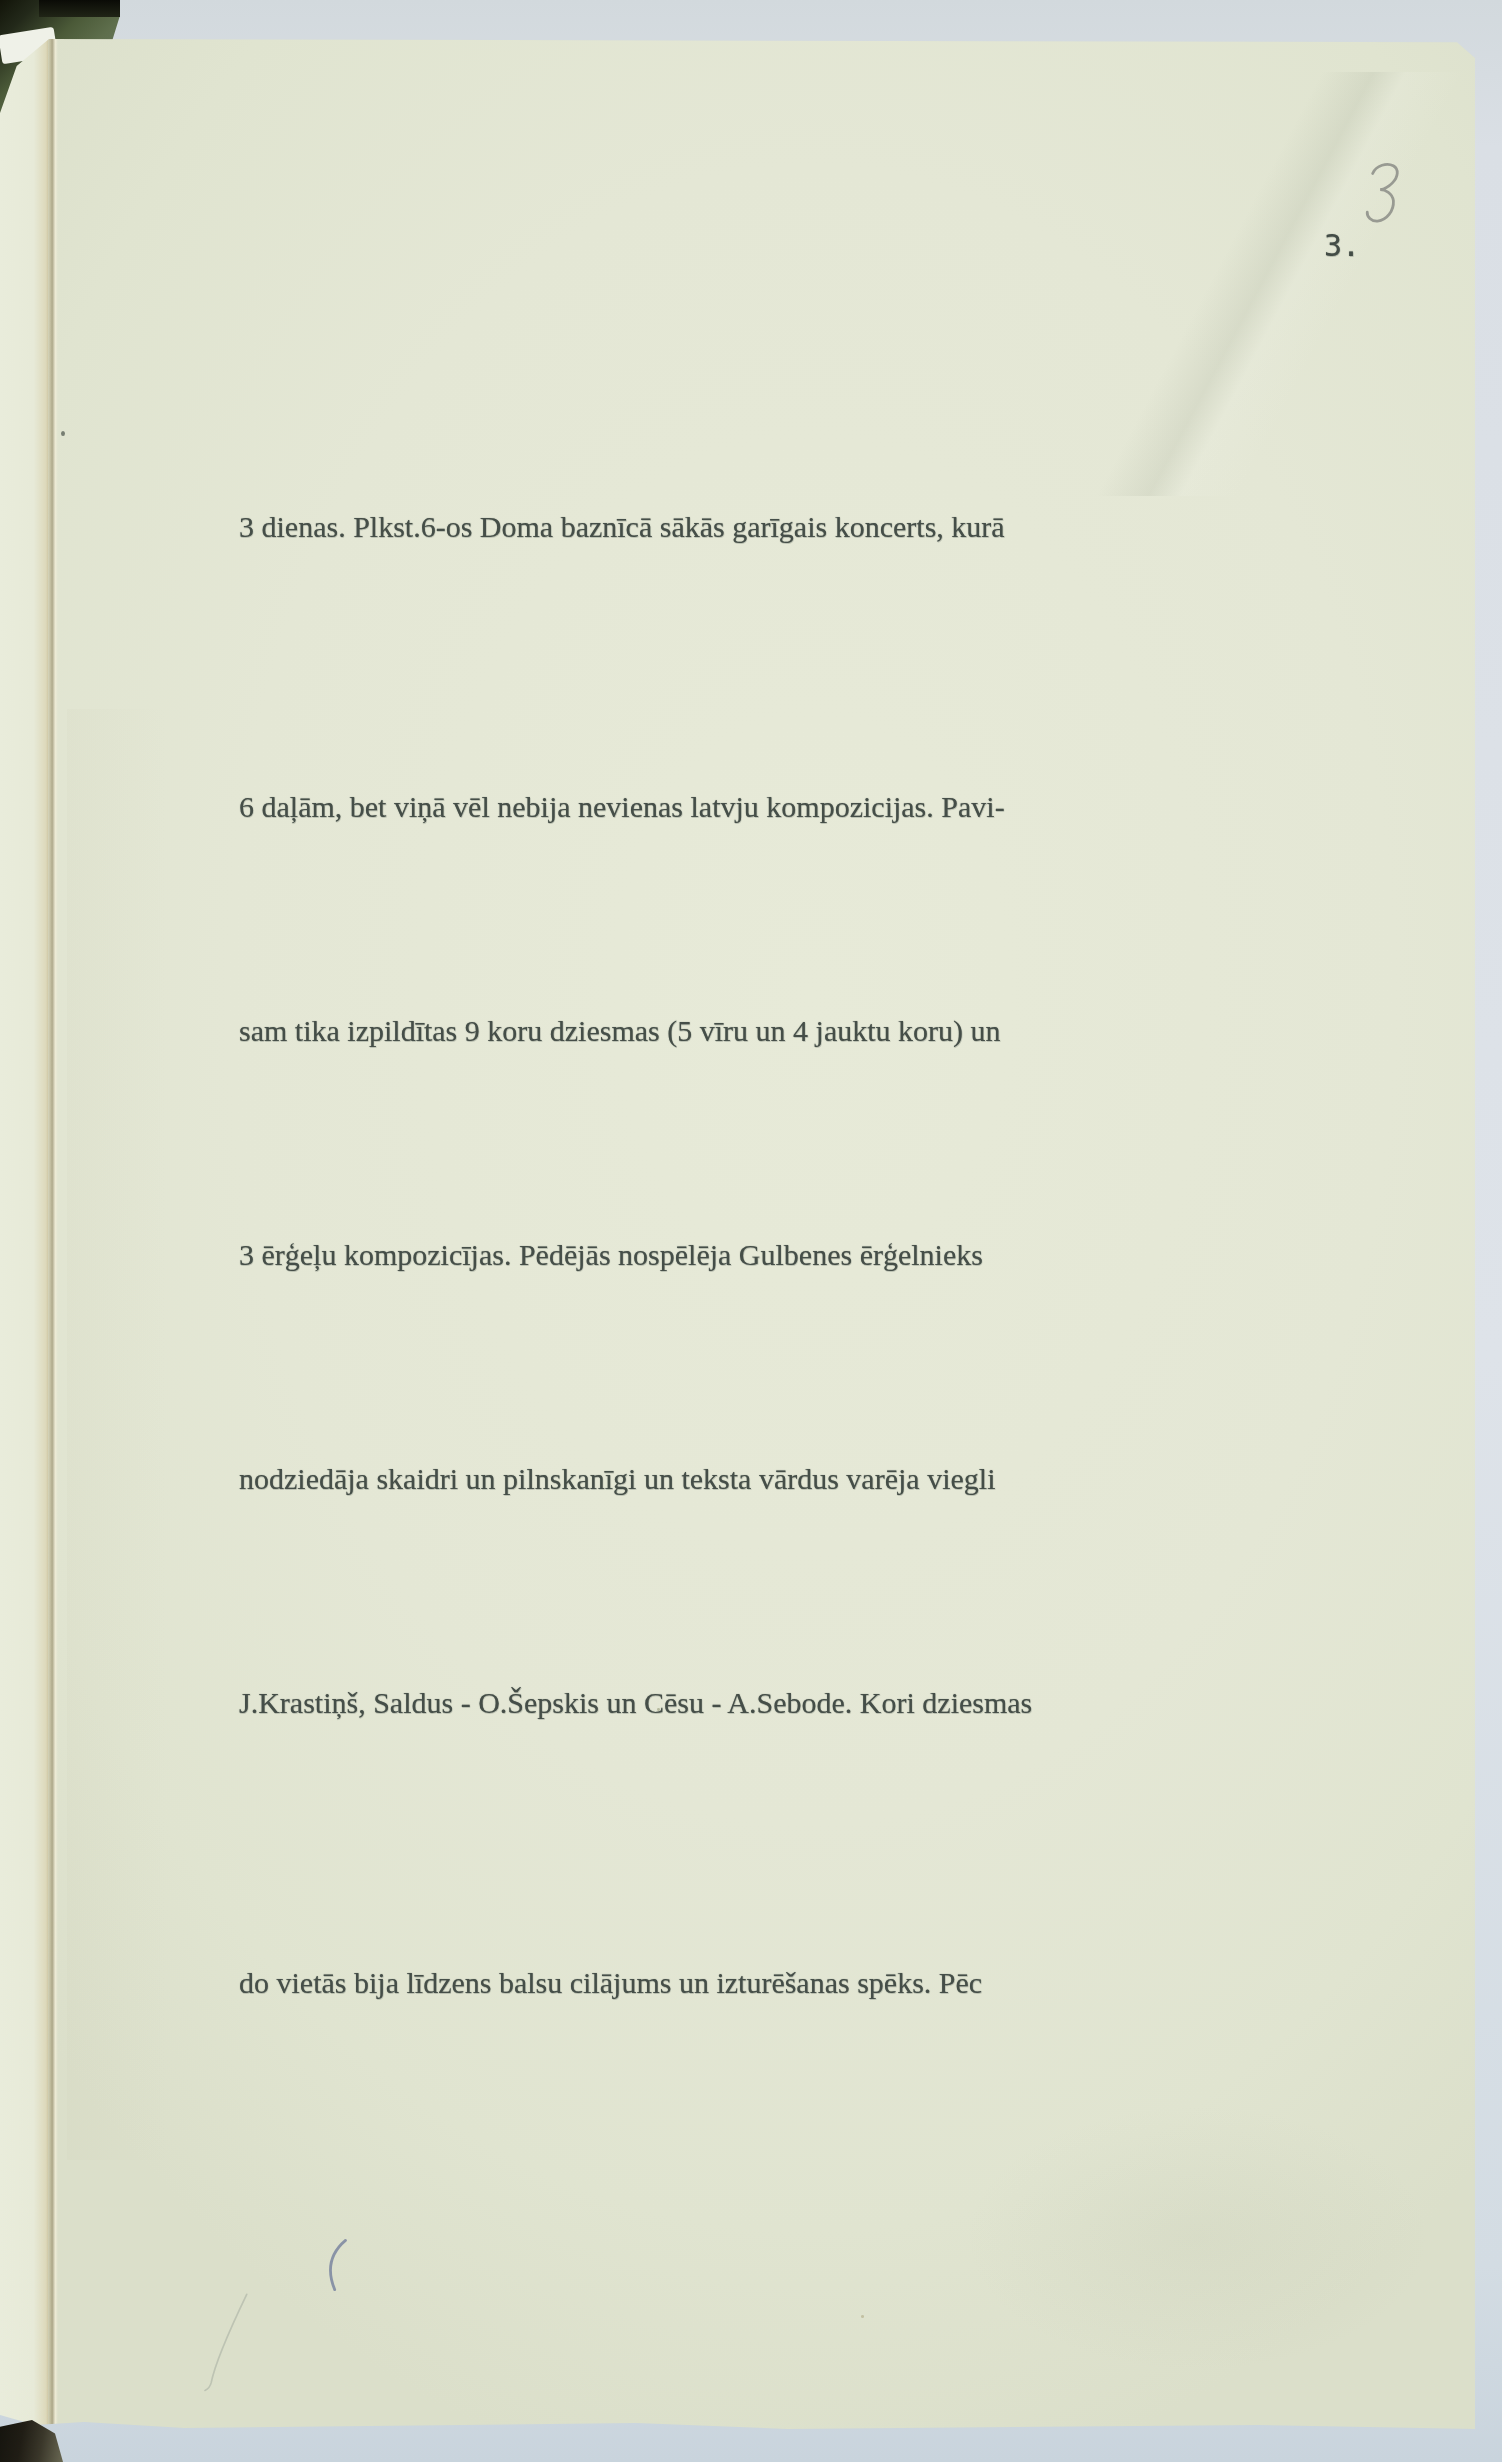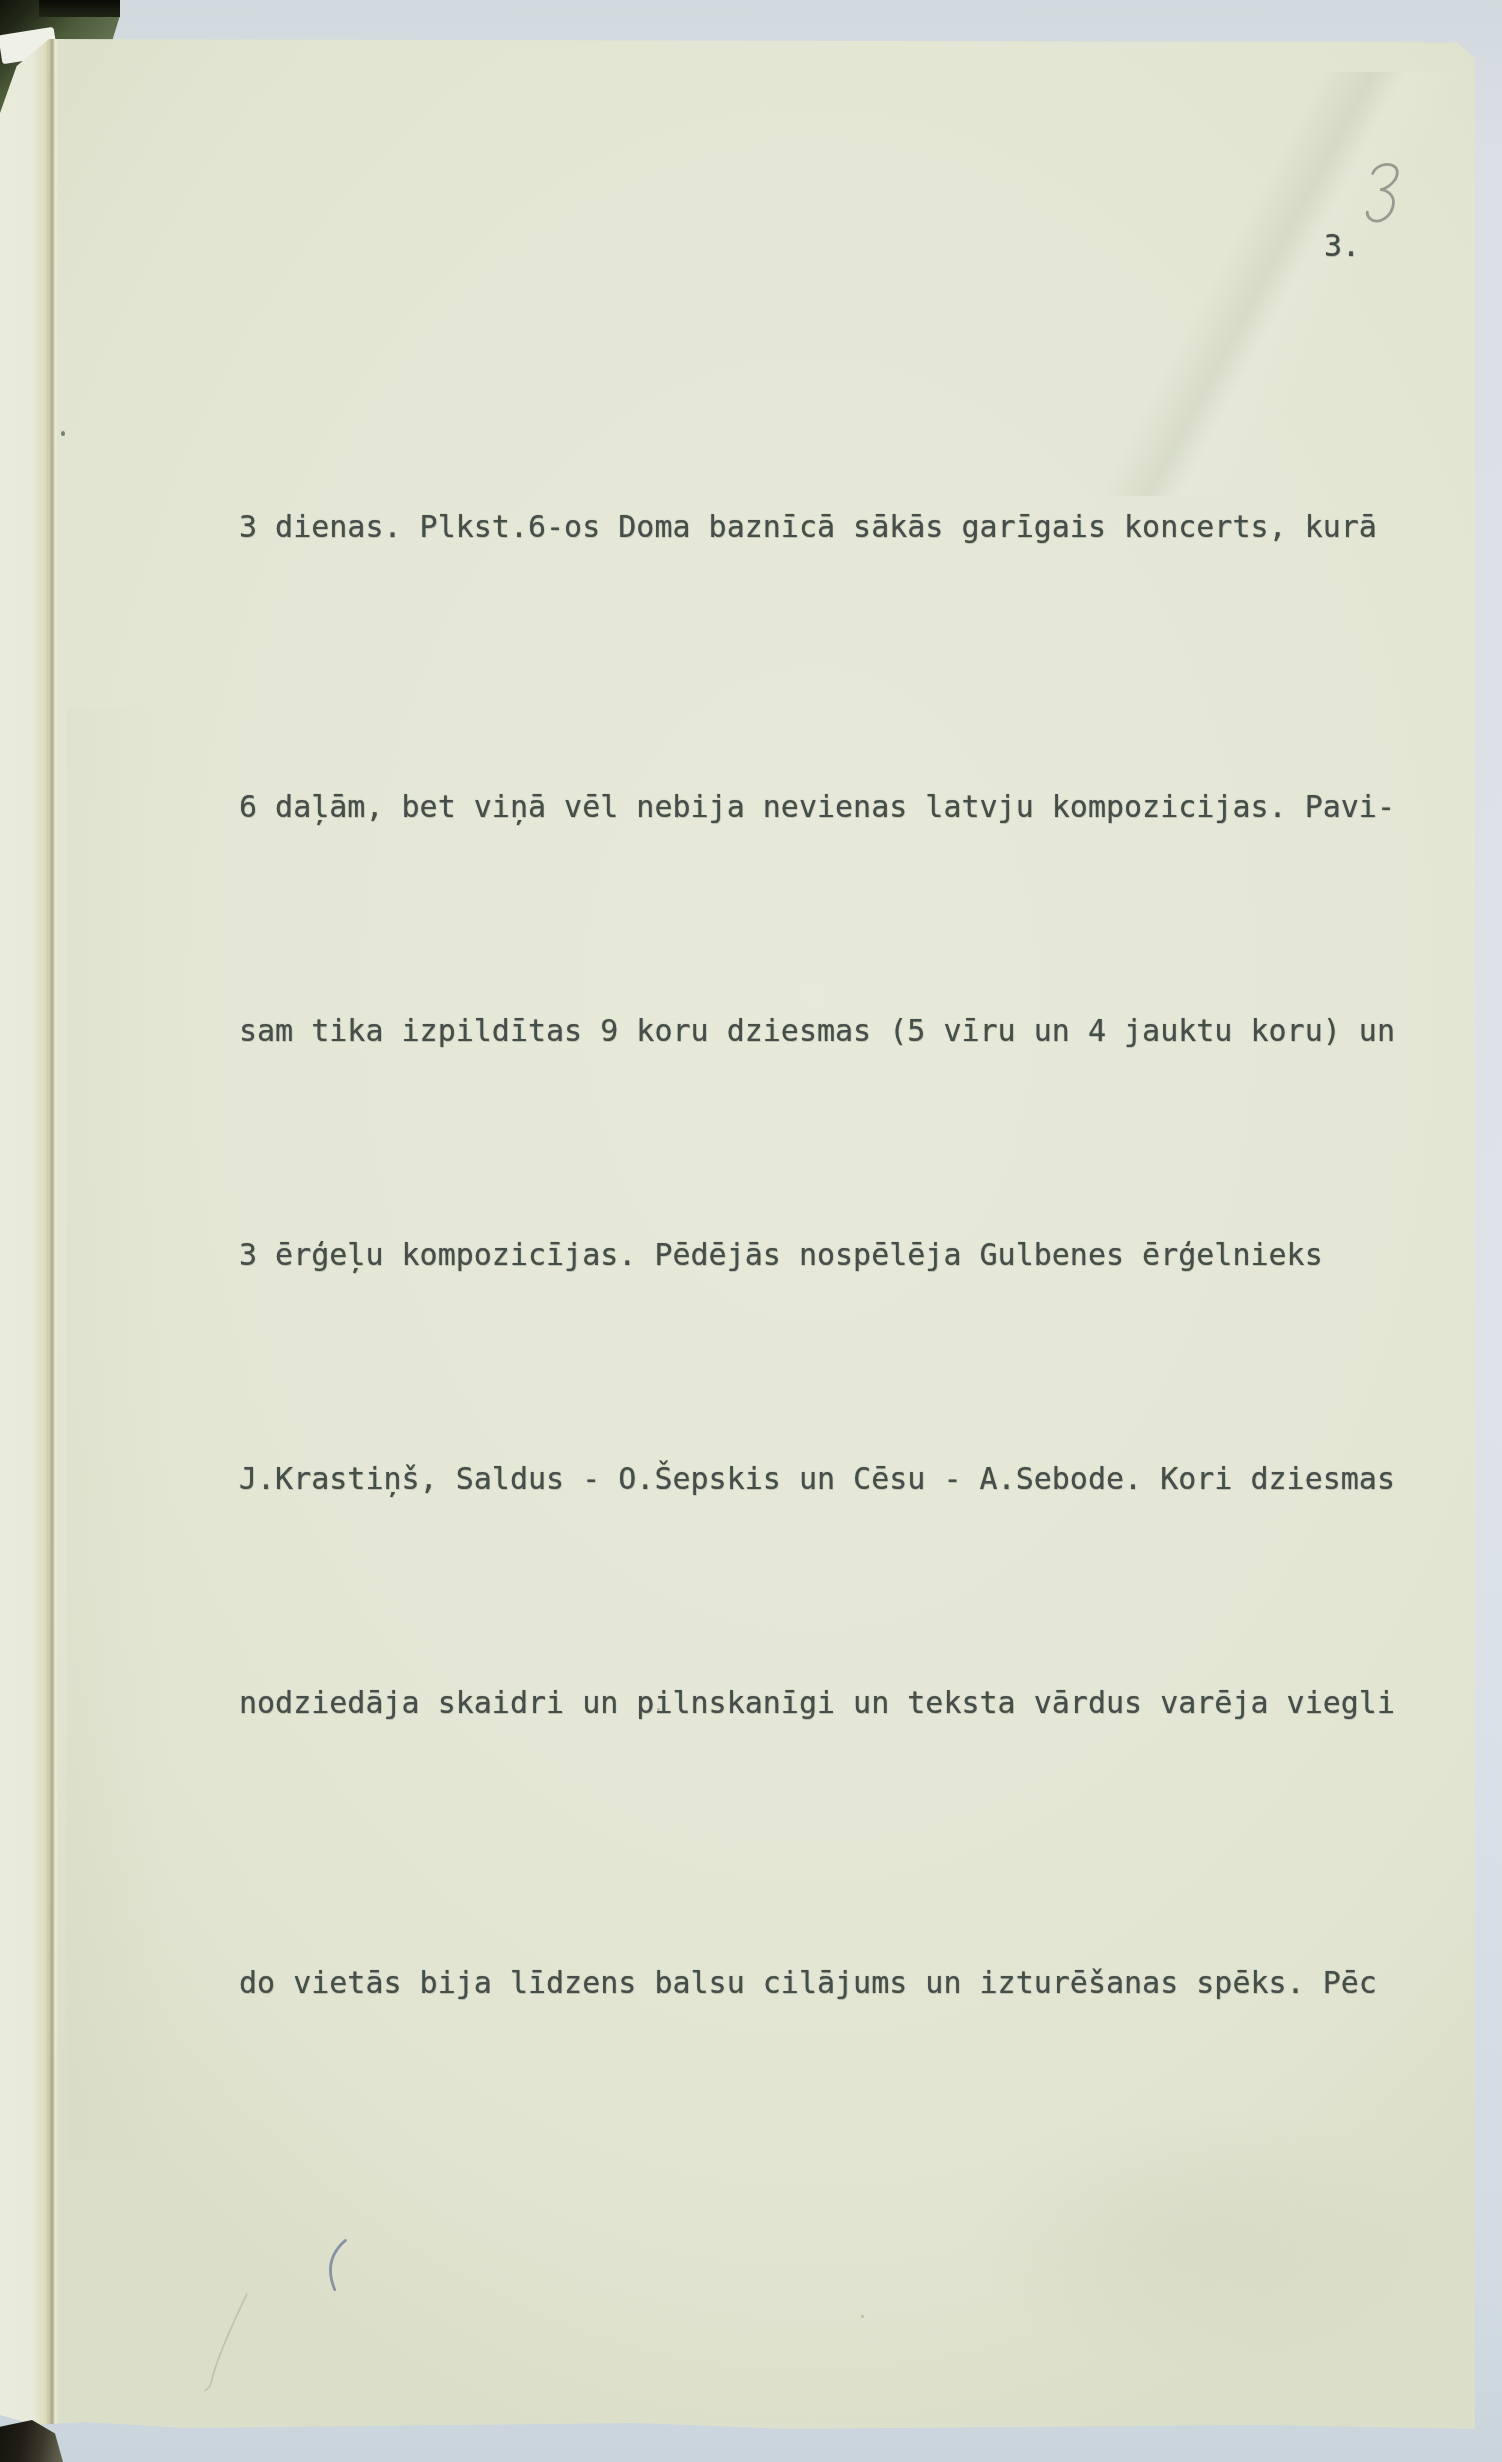--- a/index.html
+++ b/index.html
@@ -54,21 +54,21 @@
     position:absolute;left:67px;top:670px;width:167px;height:1451px;
     background:linear-gradient(90deg,rgba(200,200,175,.10),transparent 60%);
   }
   
   .text-block{
     position:absolute;left:239px;top:236px;width:1228px;
     font-size:30px;line-height:56px;white-space:pre;
     color:#454e48;
     text-shadow:0 0 1.1px rgba(62,72,65,.55),0.6px 0.6px 0 rgba(62,72,65,.18);
   }
-  .line{height:56px;}
+  .line{height:56px;font-family:Liberation Serif, serif;}
   .typed-num{
     position:absolute;left:1324px;top:189px;font-size:30px;color:#434c46;
     text-shadow:0 0 1.1px rgba(62,72,65,.6),0.6px 0.6px 0 rgba(62,72,65,.2);
   }
   
   .hand-num{position:absolute;left:1361px;top:122px;width:44px;height:63px;transform:rotate(7deg);}
   .pencil-arc{position:absolute;left:321px;top:2199px;width:31px;height:54px;}
   .pencil-line{position:absolute;left:196px;top:2253px;width:58px;height:103px;opacity:.38;}
   .speck1{position:absolute;left:61px;top:392px;width:3.9px;height:5px;border-radius:50%;background:#4a524a;opacity:.7;}
   .speck2{position:absolute;left:657px;top:1669px;width:2.8px;height:2.8px;border-radius:50%;background:#8a8f6a;opacity:.5;}
@@ -103,23 +103,23 @@
   
       <div class="line">3 dienas. Plkst.6-os Doma baznīcā sākās garīgais koncerts, kurā</div>
     
     
       <div class="line">6 daļām, bet viņā vēl nebija nevienas latvju kompozicijas. Pavi-</div>
     
       <div class="line">sam tika izpildītas 9 koru dziesmas (5 vīru un 4 jauktu koru) un</div>
     
       <div class="line">3 ērģeļu kompozicījas. Pēdējās nospēlēja Gulbenes ērģelnieks</div>
     
+      <div class="line">nodziedāja skaidri un pilnskanīgi un teksta vārdus varēja viegli</div>
+    
       <div class="line">J.Krastiņš, Saldus - O.Šepskis un Cēsu - A.Sebode. Kori dziesmas</div>
-    
-      <div class="line">nodziedāja skaidri un pilnskanīgi un teksta vārdus varēja viegli</div>
     
     
       <div class="line">do vietās bija līdzens balsu cilājums un izturēšanas spēks. Pēc</div>
     
       
     
       
     
       
     

